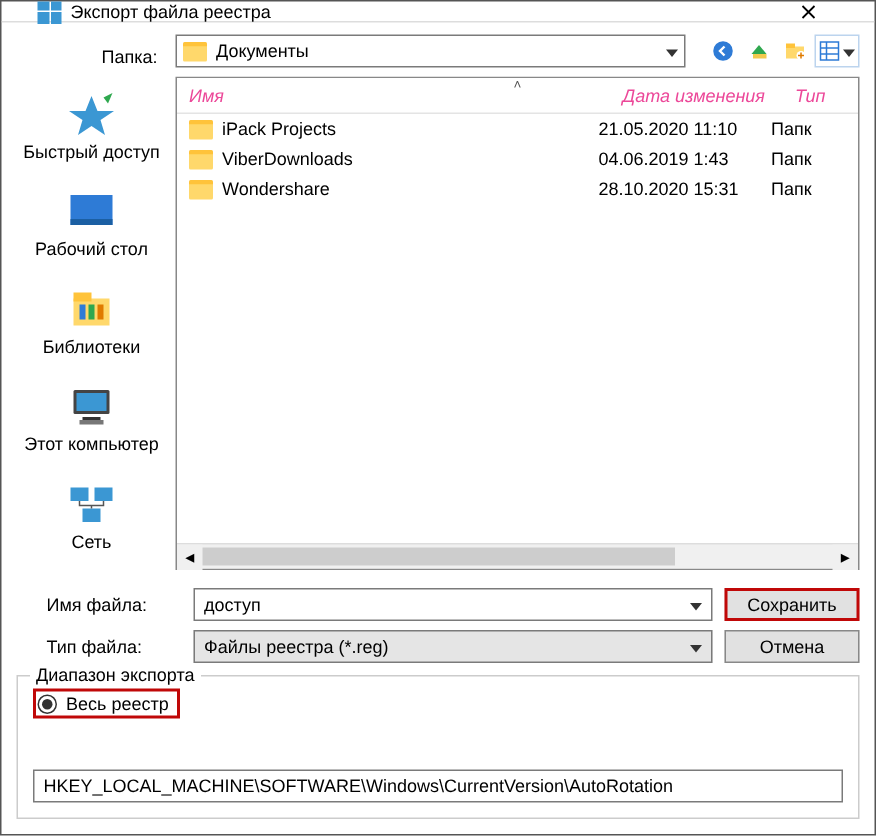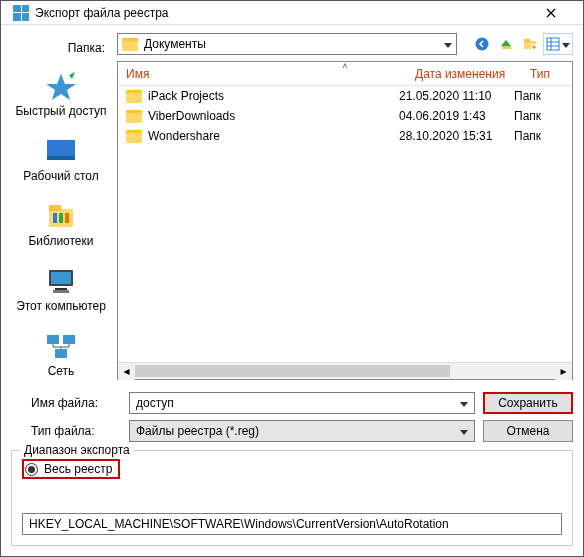--- a/index.html
+++ b/index.html
@@ -1,35 +1,35 @@
 <!DOCTYPE html>
 <html><head>
 <meta charset="utf-8">
 <style>
 * { box-sizing: border-box; margin: 0; padding: 0; font-family: "Segoe UI", Tahoma, sans-serif; font-size: 12px; }
 body { background: #fff; width: 584px; height: 557px; border: 1px solid #555; display: flex; flex-direction: column; }
-.titlebar { height: 24px; display: flex; align-items: center; padding: 0 12px; border-bottom: 1px solid #ddd; }
+.titlebar { height: 14px; display: flex; align-items: center; padding: 0 24px; border-bottom: 1px solid #ddd; }
 .titlebar .app-icon { width: 16px; height: 16px; margin-right: 6px; display: grid; grid-template-columns: 1fr 1fr; grid-template-rows: 1fr 1fr; gap: 1px; }
 .titlebar .app-icon div { background: #3b97d3; }
 .titlebar .title-text { flex: 1; }
 .titlebar .close { width: 40px; height: 30px; display: flex; align-items: center; justify-content: center; }
 .top-row { display: flex; align-items: flex-end; padding: 8px 10px 6px 10px; gap: 6px; }
 .top-row .lbl { width: 100px; text-align: right; padding-right: 6px; }
 .folder-dd { flex: 1; height: 22px; border: 1px solid #7a7a7a; display: flex; align-items: center; padding: 0 4px; background: #fff; }
 .folder-dd .f-icon { width: 16px; height: 13px; margin-right: 6px; background: #ffd86b; border-top: 3px solid #ffc33a; border-radius: 1px; }
 .folder-dd .caret { margin-left: auto; }
 .toolbtns { display: flex; gap: 2px; margin-left: 8px; align-items:center;}
 .tbtn { width: 22px; height: 22px; display: flex; align-items: center; justify-content: center; }
 .main { flex: 1; display: flex; padding: 0 10px 6px 10px; gap: 6px; overflow:hidden;}
 .places { width: 100px; display: flex; flex-direction: column; align-items: center; gap: 10px; padding-top: 6px; }
 .place { display: flex; flex-direction: column; align-items: center; gap: 3px; width: 100%; padding: 4px 0; text-align:center;}
 .place svg { width: 36px; height: 30px; }
 .listarea { flex: 1; border: 1px solid #888; display: flex; flex-direction: column; background:#fff; min-height:0;}
 .cols { display: flex; border-bottom: 1px solid #e4e4e4; height: 24px; align-items: center; position:relative;}
-.col { padding: 0 8px; color:#c2410c;}
+.col { padding: 0 8px; color:#ec4899;font-style:italic;}
 .col.name { flex: 1; }
 .col.date { width: 115px; }
 .col.type { width: 50px; }
 .sort-caret { width:100%; text-align:center; position:absolute; top:-1px; font-size:9px; color:#555;}
 .rows { flex: 1; overflow: hidden; }
 .row { display: flex; align-items: center; height: 20px; padding: 0 8px; }
 .row .icon { width: 16px; height: 13px; margin-right: 6px; background: #ffd86b; border-top: 3px solid #ffc33a; border-radius: 1px; }
 .row .n { flex: 1; }
 .row .d { width: 115px; }
 .row .t { width: 50px; }

